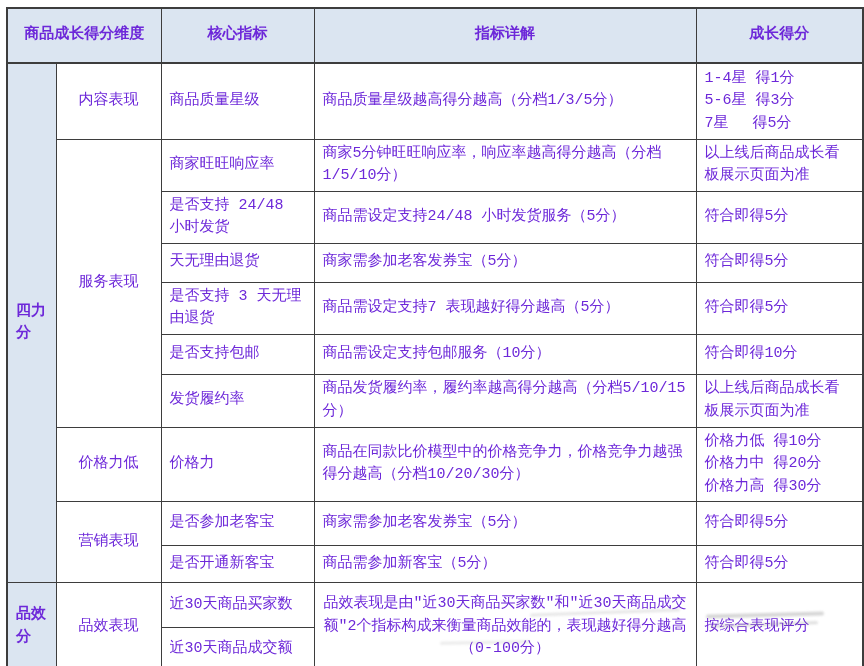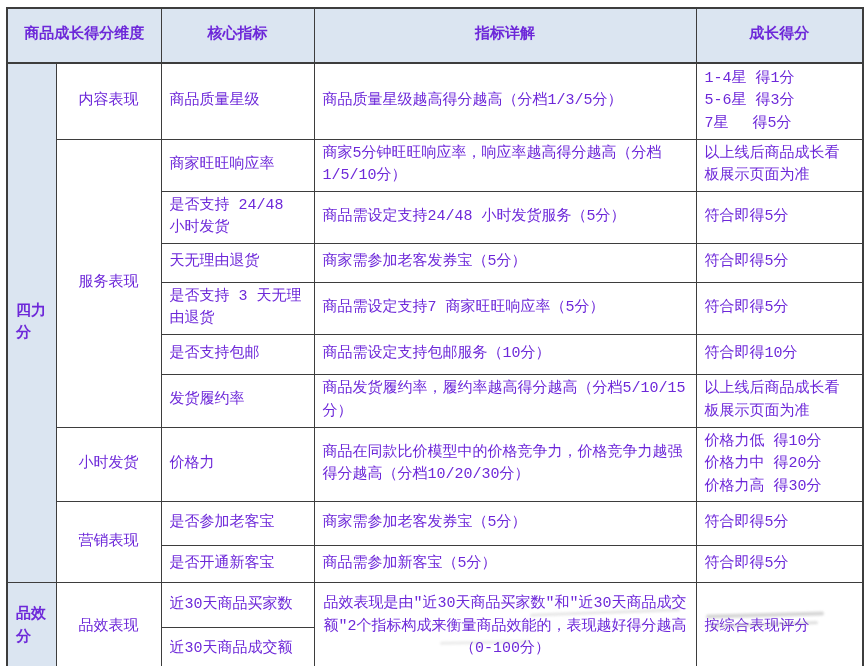--- a/index.html
+++ b/index.html
@@ -110,38 +110,38 @@
     </tr>
 
     <tr style="height:39px">
       <td>天无理由退货</td>
       <td>商家需参加老客发券宝（5分）</td>
       <td>符合即得5分</td>
     </tr>
 
     <tr style="height:45px">
       <td>是否支持 3 天无理由退货</td>
-      <td>商品需设定支持7 商家旺旺响应率（5分）</td>
+      <td>商品需设定支持7 表现越好得分越高（5分）</td>
       <td>符合即得5分</td>
     </tr>
 
     <tr style="height:40px">
       <td>是否支持包邮</td>
       <td>商品需设定支持包邮服务（10分）</td>
       <td>符合即得10分</td>
     </tr>
 
     <tr style="height:53px">
       <td>发货履约率</td>
       <td>商品发货履约率，履约率越高得分越高（分档5/10/15分）</td>
       <td>以上线后商品成长看板展示页面为准</td>
     </tr>
 
     <tr style="height:73px">
-      <td class="sub">小时发货</td>
+      <td class="sub">价格力低</td>
       <td>价格力</td>
       <td>商品在同款比价模型中的价格竞争力，价格竞争力越强得分越高（分档10/20/30分）</td>
       <td>价格力低 得10分
 价格力中 得20分
 价格力高 得30分</td>
     </tr>
 
     <tr style="height:44px">
       <td class="sub" rowspan="2">营销表现</td>
       <td>是否参加老客宝</td>

